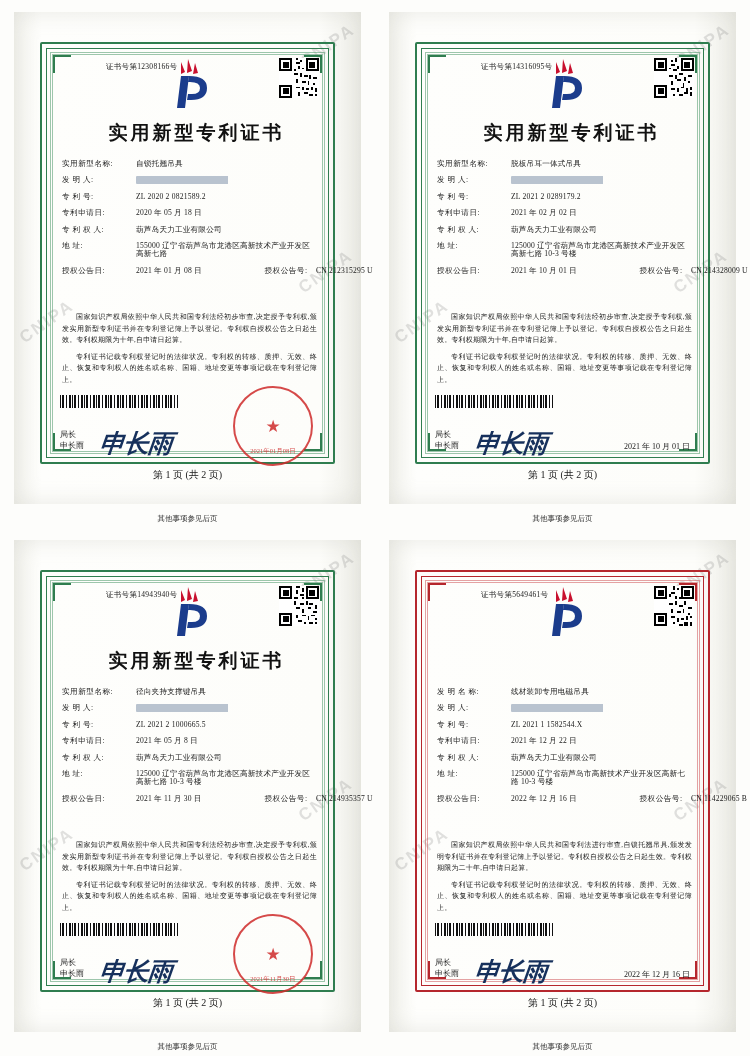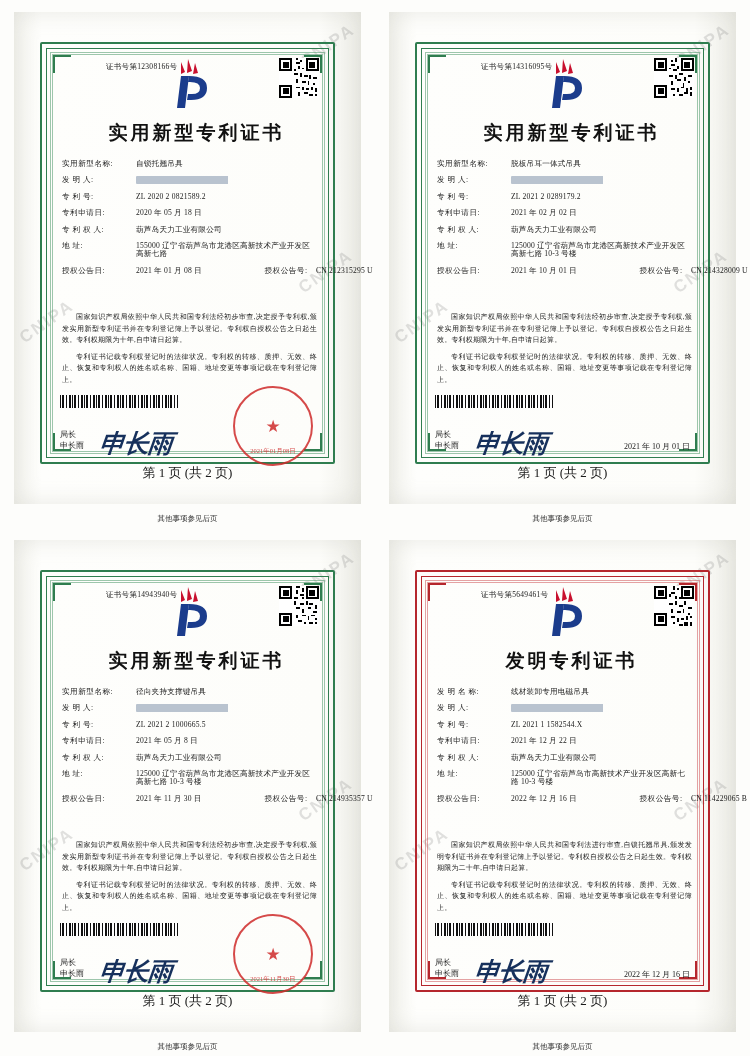--- a/index.html
+++ b/index.html
@@ -233,21 +233,21 @@
     text-align: center;
     font-size: 6.5px;
     color: #cf2b2b;
   }
 
   .page-no {
     position: absolute;
     left: 0; right: 0;
     bottom: 22px;
     text-align: center;
-    font-size: 13px;
+    font-size: 10px;
   }
   .footnote {
     position: absolute;
     left: 0; right: 0;
     bottom: 4px;
     text-align: center;
     font-size: 7.5px;
     color: #333;
   }
 </style>
@@ -689,21 +689,20 @@
           <rect x="17" y="16" width="1" height="2"></rect>
             <rect x="19" y="16" width="1" height="1"></rect>
             <rect x="10" y="19" width="1" height="1"></rect>
           <rect x="13" y="20" width="2" height="1"></rect>
             <rect x="16" y="19" width="2" height="2"></rect>
             <rect x="19" y="19" width="1" height="2"></rect>
         </g>
       </svg>
     </div>
 
-    <div class="title">发明专利证书</div>
 
     <div class="fields">
       <div class="frow">
         <div class="flabel">发 明 名 称:</div>
         <div class="fval">线材装卸专用电磁吊具</div>
       </div>
       <div class="frow">
         <div class="flabel">发 明 人:</div>
         <div class="fval redacted"></div>
       </div>

